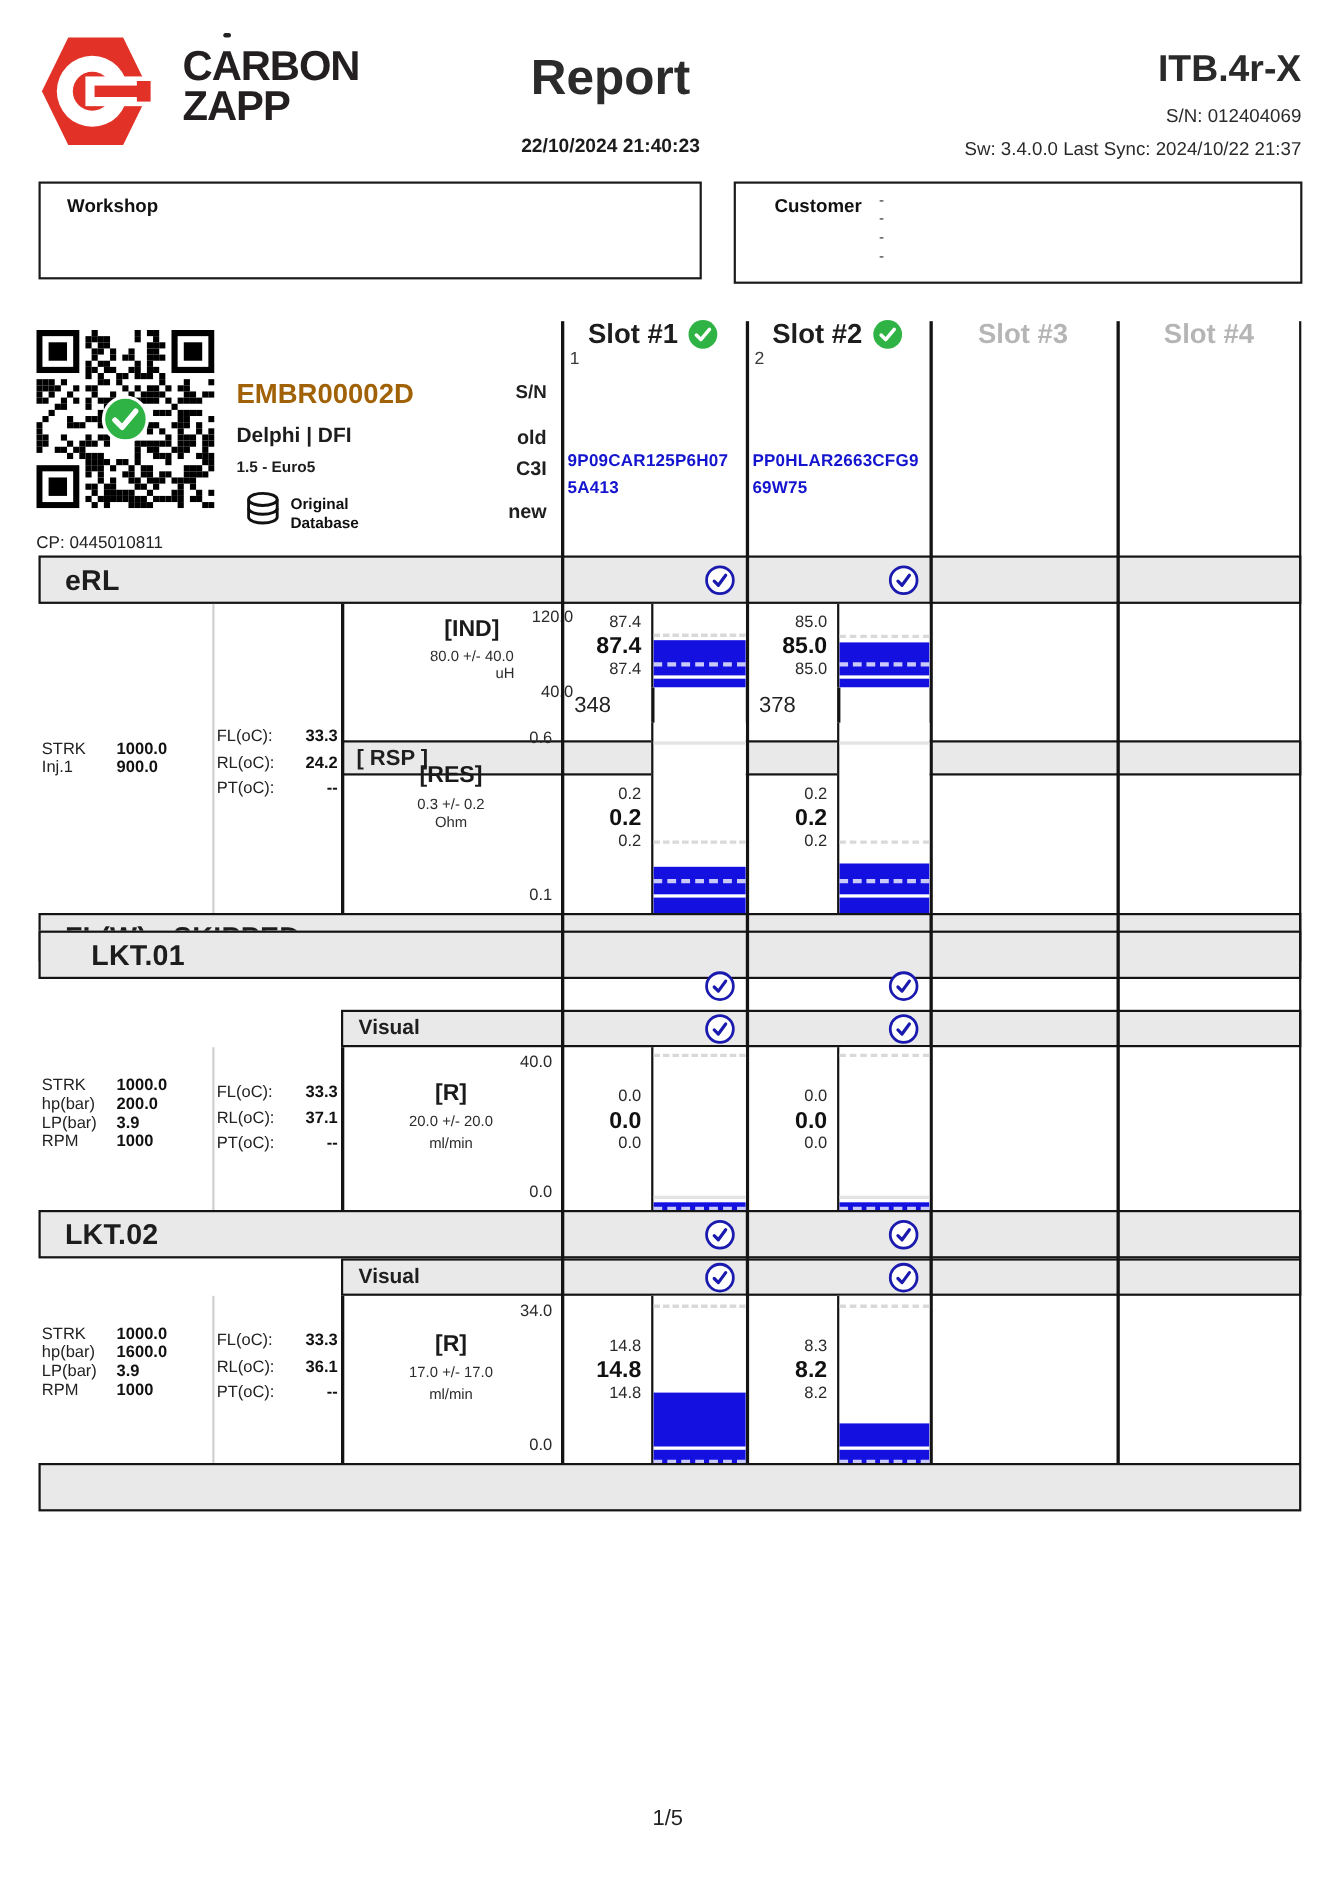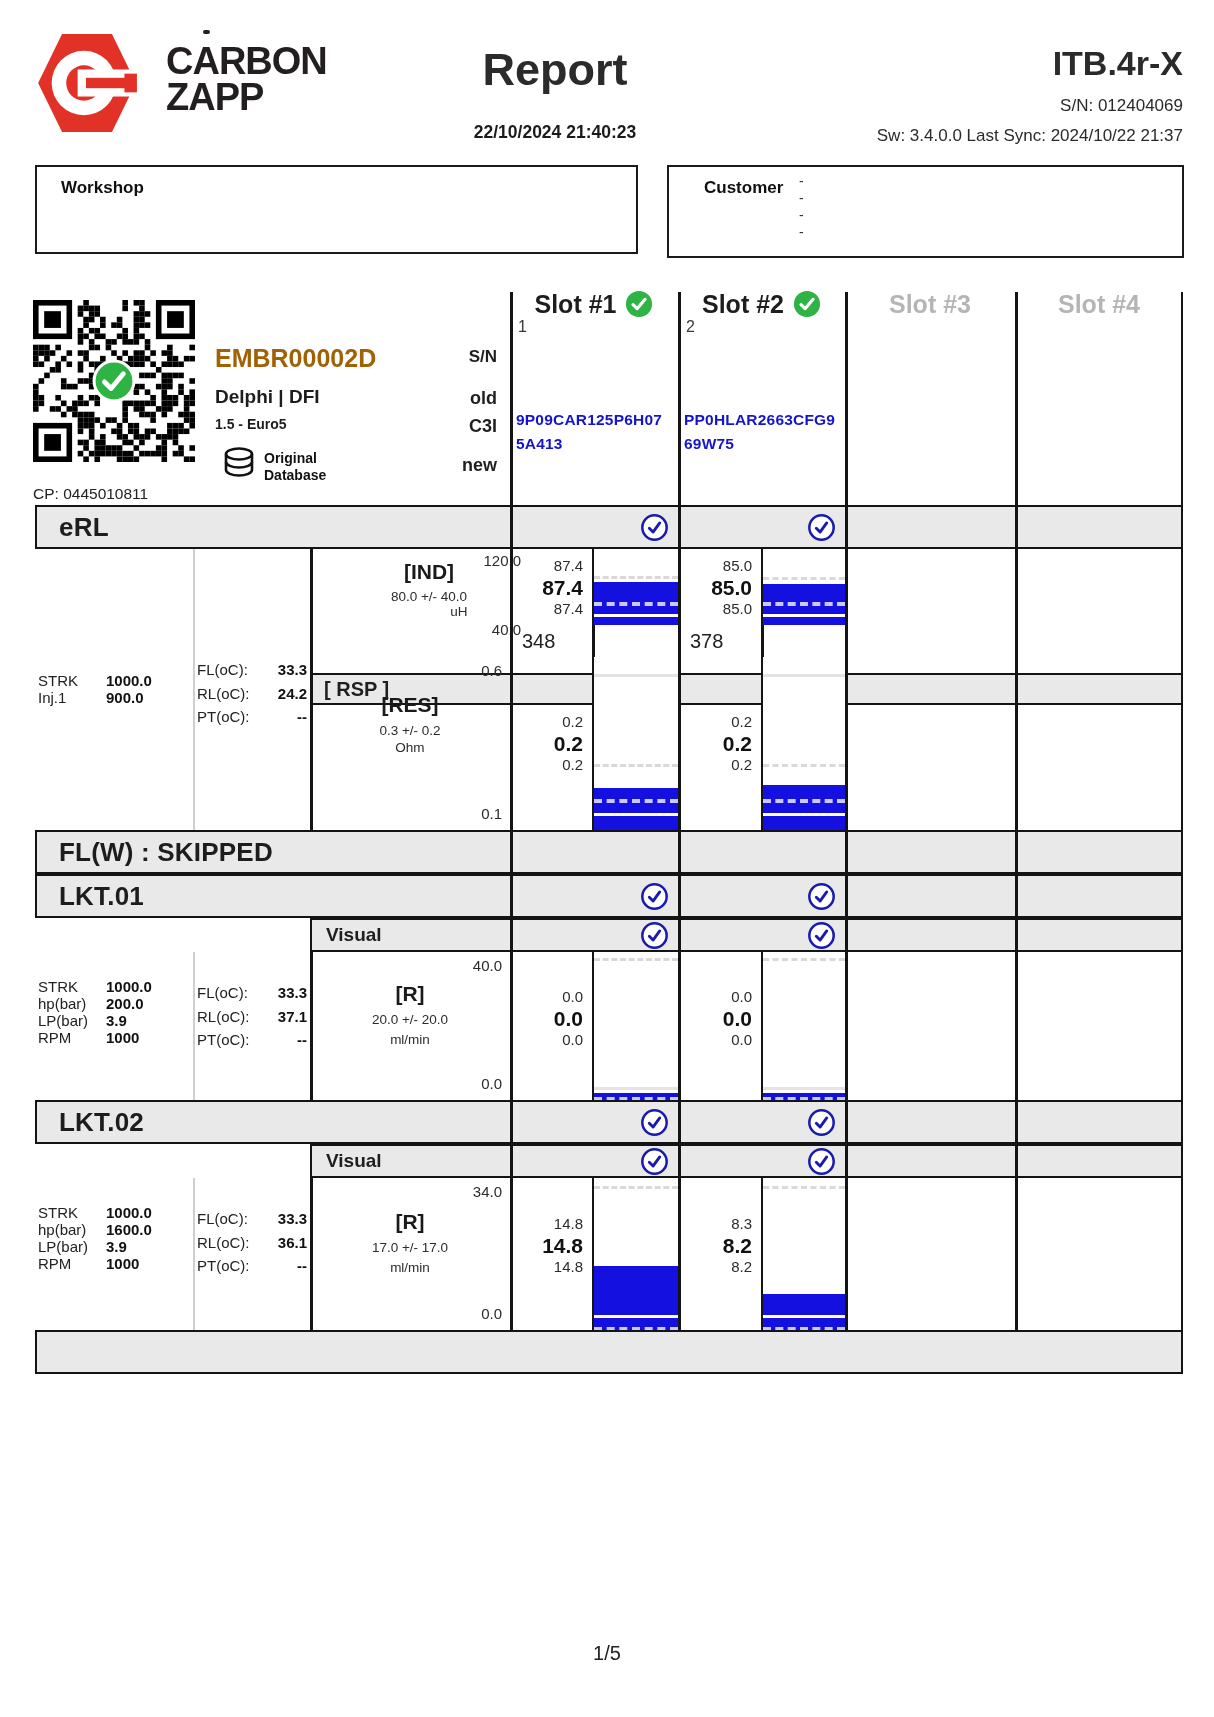--- a/index.html
+++ b/index.html
@@ -422,21 +422,21 @@
 
   <div class="banner" style="left:35px;top:505px;width:1148px;height:44px;">
     <span class="banner-title">eRL</span>
   </div>
   <div class="banner" style="left:310px;top:625px;width:873px;height:32px;margin-top:48px;">
     <span class="b" style="padding-left:12px;font-size:20px;">[ RSP ]</span>
   </div>
   <div class="banner" style="left:35px;top:830px;width:1148px;height:44px;">
     <span class="banner-title">FL(W) : SKIPPED</span>
   </div>
-  <div class="banner" style="left:35px;top:874px;width:1148px;height:44px;">
+  <div class="banner" style="left:35px;top:846px;width:1148px;height:44px;padding-left:24px;">
     <span class="banner-title">LKT.01</span>
   </div>
   <div class="banner" style="left:310px;top:918px;width:873px;height:34px;">
     <span class="b" style="padding-left:14px;font-size:19px;">Visual</span>
   </div>
   <div class="banner" style="left:35px;top:1100px;width:1148px;height:44px;">
     <span class="banner-title">LKT.02</span>
   </div>
   <div class="banner" style="left:310px;top:1144px;width:873px;height:34px;">
     <span class="b" style="padding-left:14px;font-size:19px;">Visual</span>

